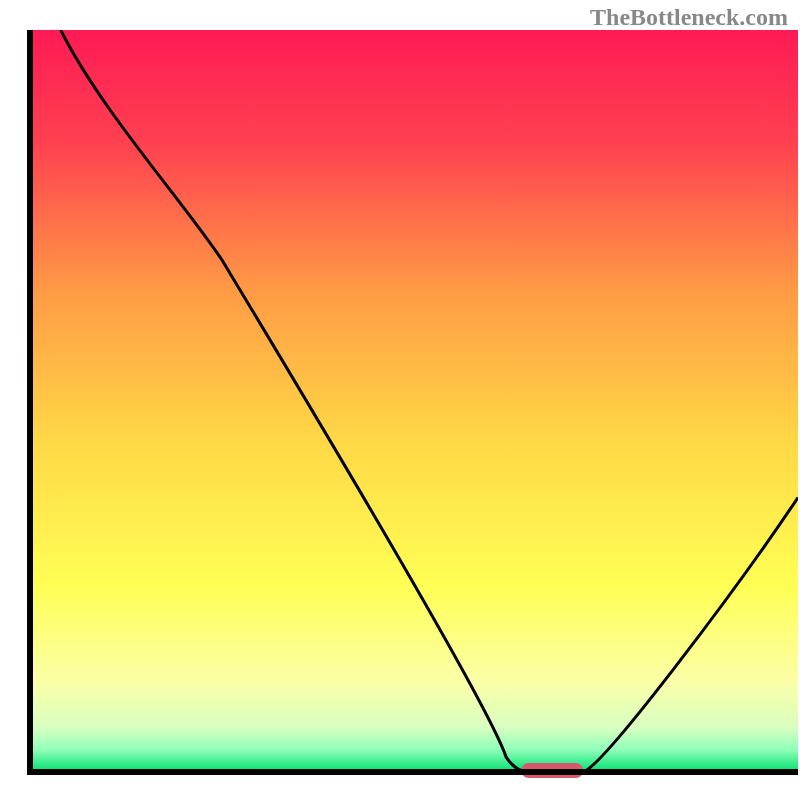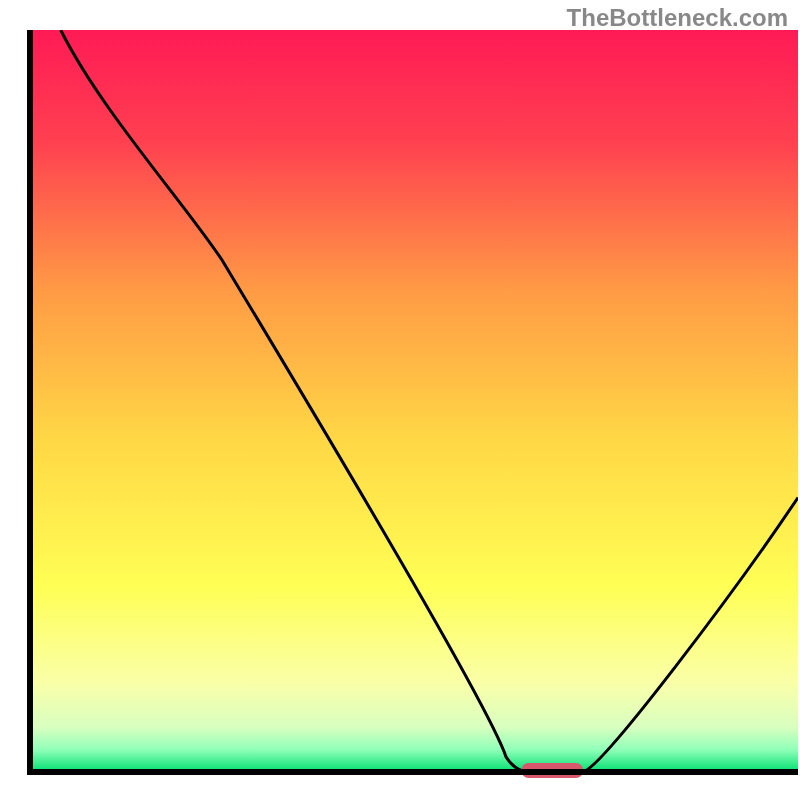--- a/index.html
+++ b/index.html
@@ -16,21 +16,21 @@
   svg {
     display: block;
   }
   .watermark {
     position: absolute;
     top: 4px;
     right: 12px;
     font-size: 24px;
     font-weight: bold;
     color: #888888;
-    font-family: Liberation Sans, sans-serif;
+    font-family: Liberation Serif, serif;
   }
 </style>
 </head>
 <body>
 
 <div class="chart-container">
   <svg width="800" height="800" viewBox="0 0 800 800">
     <defs>
       <linearGradient id="bg-gradient" x1="0" y1="0" x2="0" y2="1">
         <stop offset="0%" stop-color="#ff1a55"></stop>

